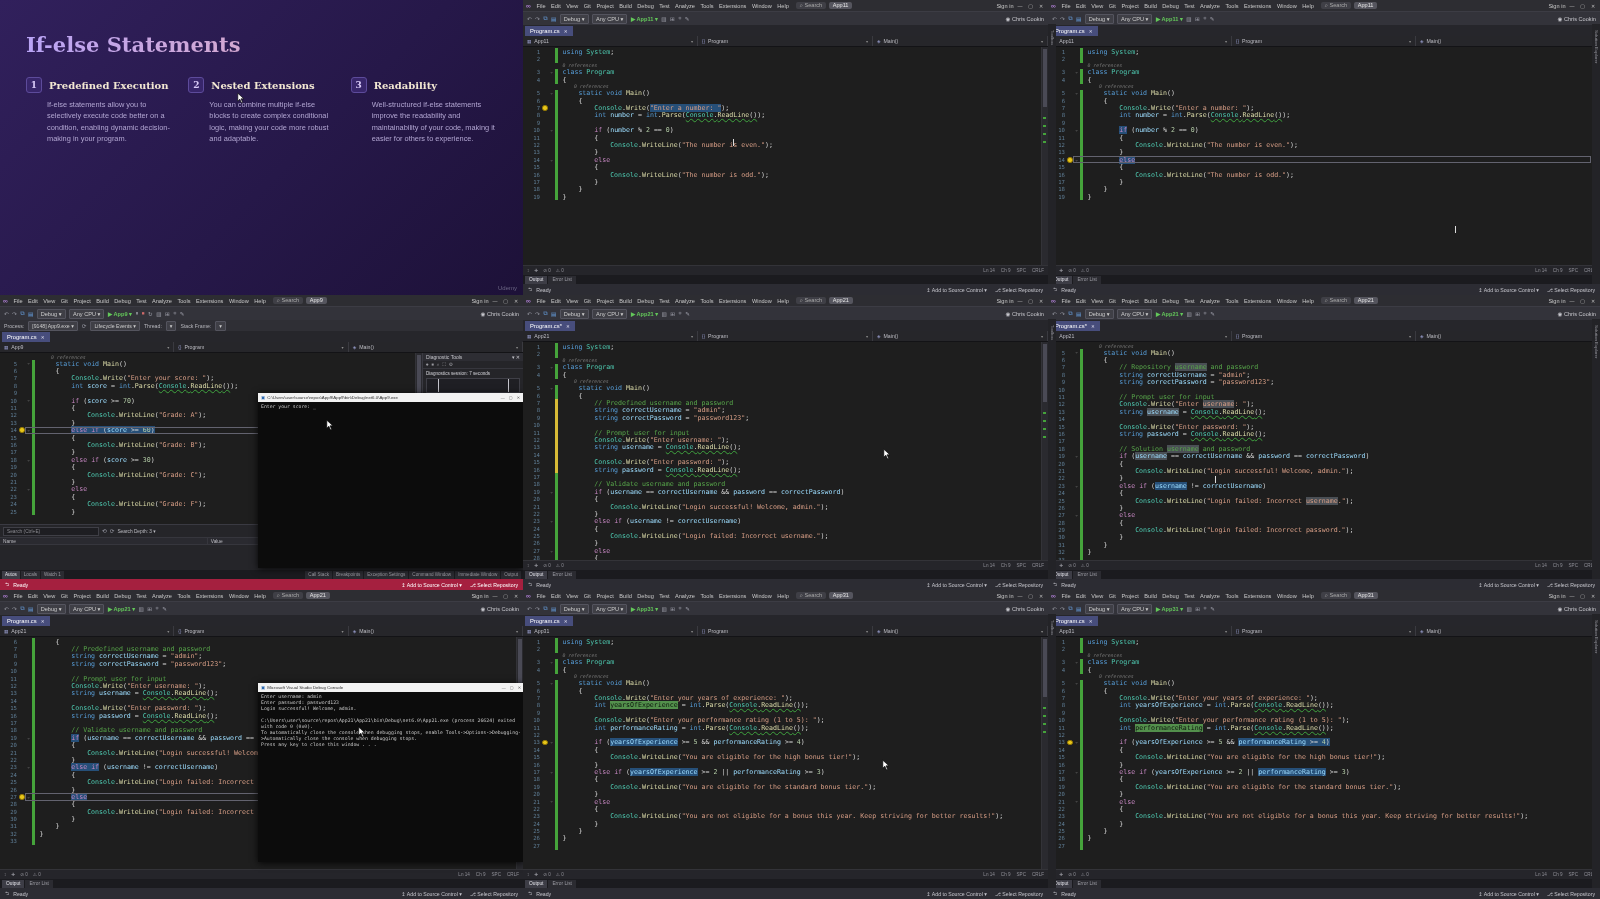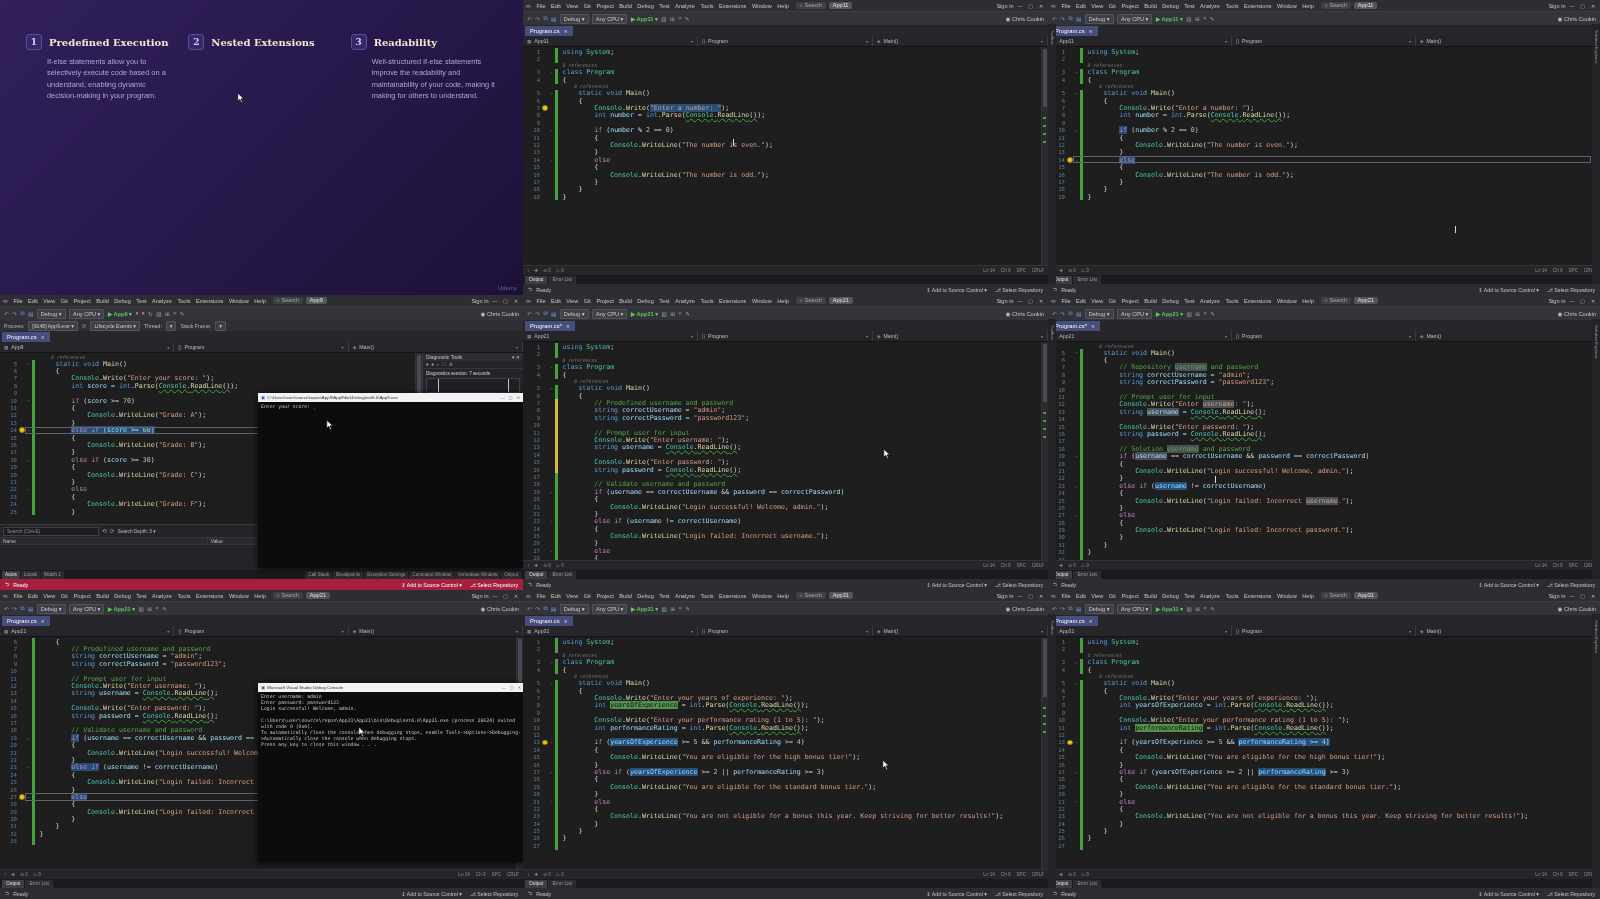--- a/index.html
+++ b/index.html
@@ -118,40 +118,42 @@
   .cursorA{position:absolute;z-index:9;width:8px;height:12px;pointer-events:none;}
   .ibeam{position:absolute;z-index:9;width:1px;height:7px;background:#dcdcdc;pointer-events:none;}
 </style>
 </head>
 <body>
 
 <div id="root">
 
   <section class="cell slide">
     <div class="slidebody">
+      <h1 class="slidetitle">If-else Statements</h1>
       <div class="cols">
         <div class="col">
           <div class="colhead">
             <span class="numbadge">1</span>
             <h3>Predefined Execution</h3>
           </div>
-          <p>If-else statements allow you to selectively execute code based on a understand, enabling dynamic decision-making in your program.</p>
+          <p>If-else statements allow you to selectively execute code better on a condition, enabling dynamic decision-making in your program.</p>
         </div>
         <div class="col">
           <div class="colhead">
             <span class="numbadge">2</span>
             <h3>Nested Extensions</h3>
           </div>
+          <p>You can combine multiple if-else blocks to create complex conditional logic, making your code more robust and adaptable.</p>
         </div>
         <div class="col">
           <div class="colhead">
             <span class="numbadge">3</span>
             <h3>Readability</h3>
           </div>
-          <p>Well-structured if-else statements improve the readability and maintainability of your code, making it making for others to understand.</p>
+          <p>Well-structured if-else statements improve the readability and maintainability of your code, making it easier for others to experience.</p>
         </div>
       </div>
       <span class="watermark">Udemy</span>
     </div>
     <svg class="cursorA" style="left:237px;top:92px" viewBox="0 0 10 14">
         <path d="M1 1 L1 11 L3.5 8.5 L5.5 13 L7 12.2 L5 8 L8.6 8 Z" fill="#fff" stroke="#000" stroke-width="0.8"></path>
       </svg>
   </section>
 
   <section class="cell">

